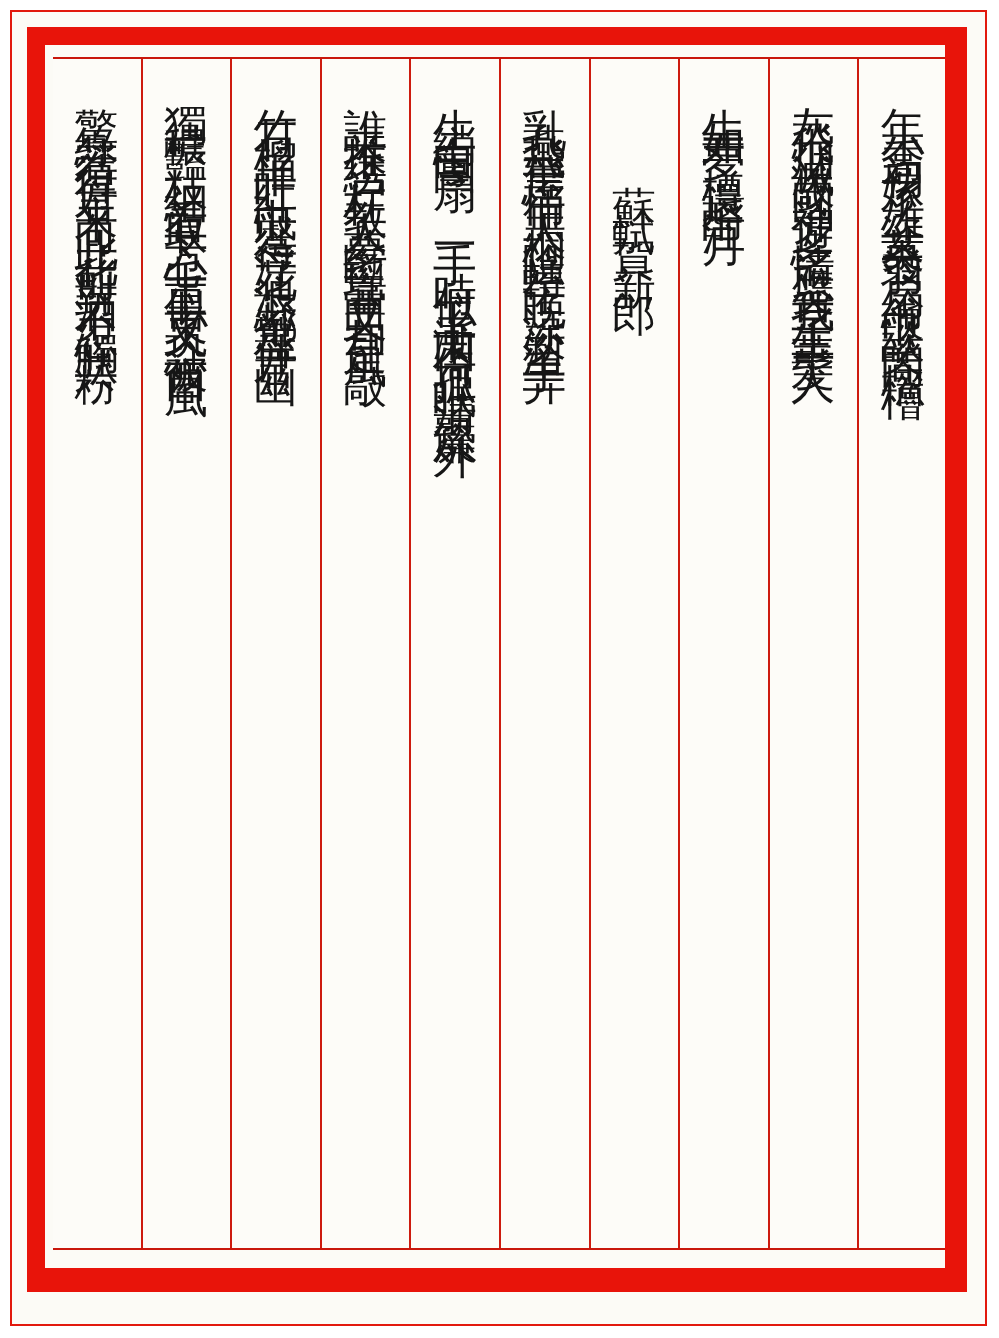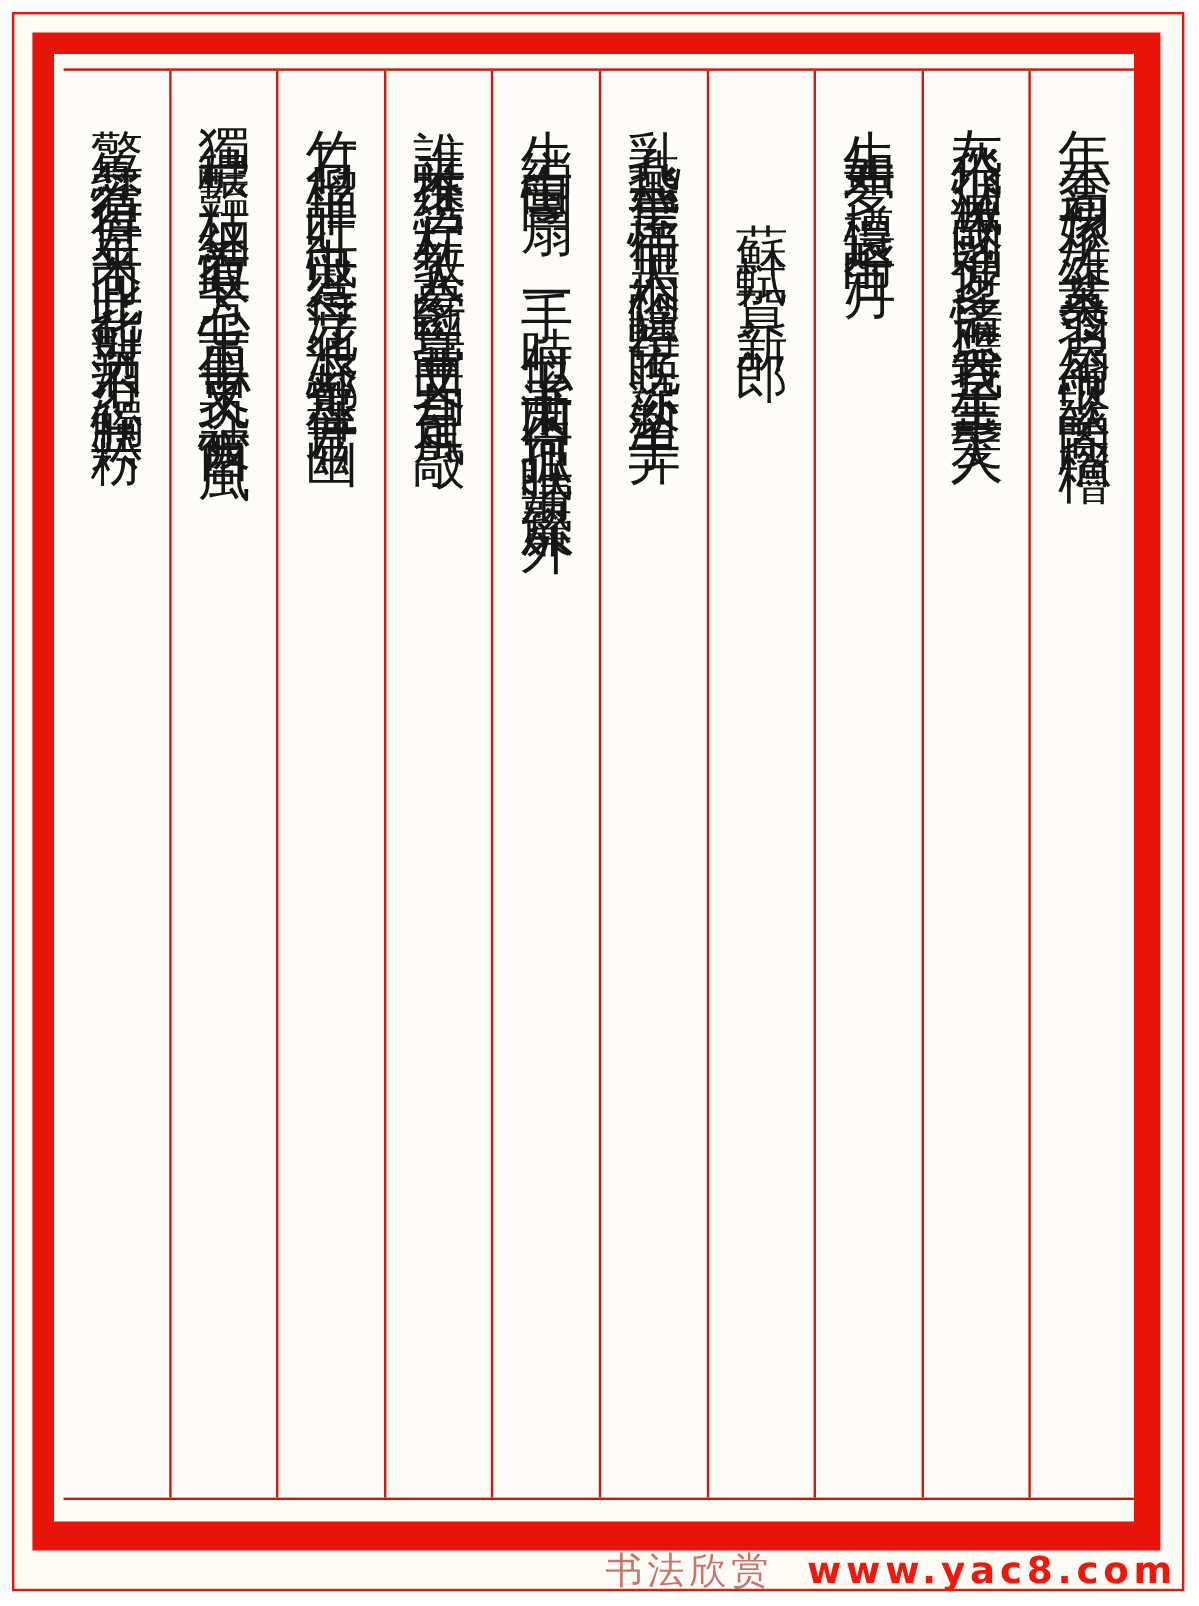--- a/index.html
+++ b/index.html
@@ -106,17 +106,14 @@
     <div class="col">
       <div class="vtext">獨穠豔一枝細看取芳心千重似束又恐被西風</div>
     </div>
     <div class="col">
       <div class="vtext">驚綠若待得君来向此花前對酒不忍觸共粉</div>
     </div>
   </div>
 
   <div class="frame-band"></div>
 
-  <div class="watermark">
-    <span class="wm-name">书法欣赏</span><span class="wm-url">www.yac8.com</span>
-  </div>
 
 </div>
 
 </body></html>

